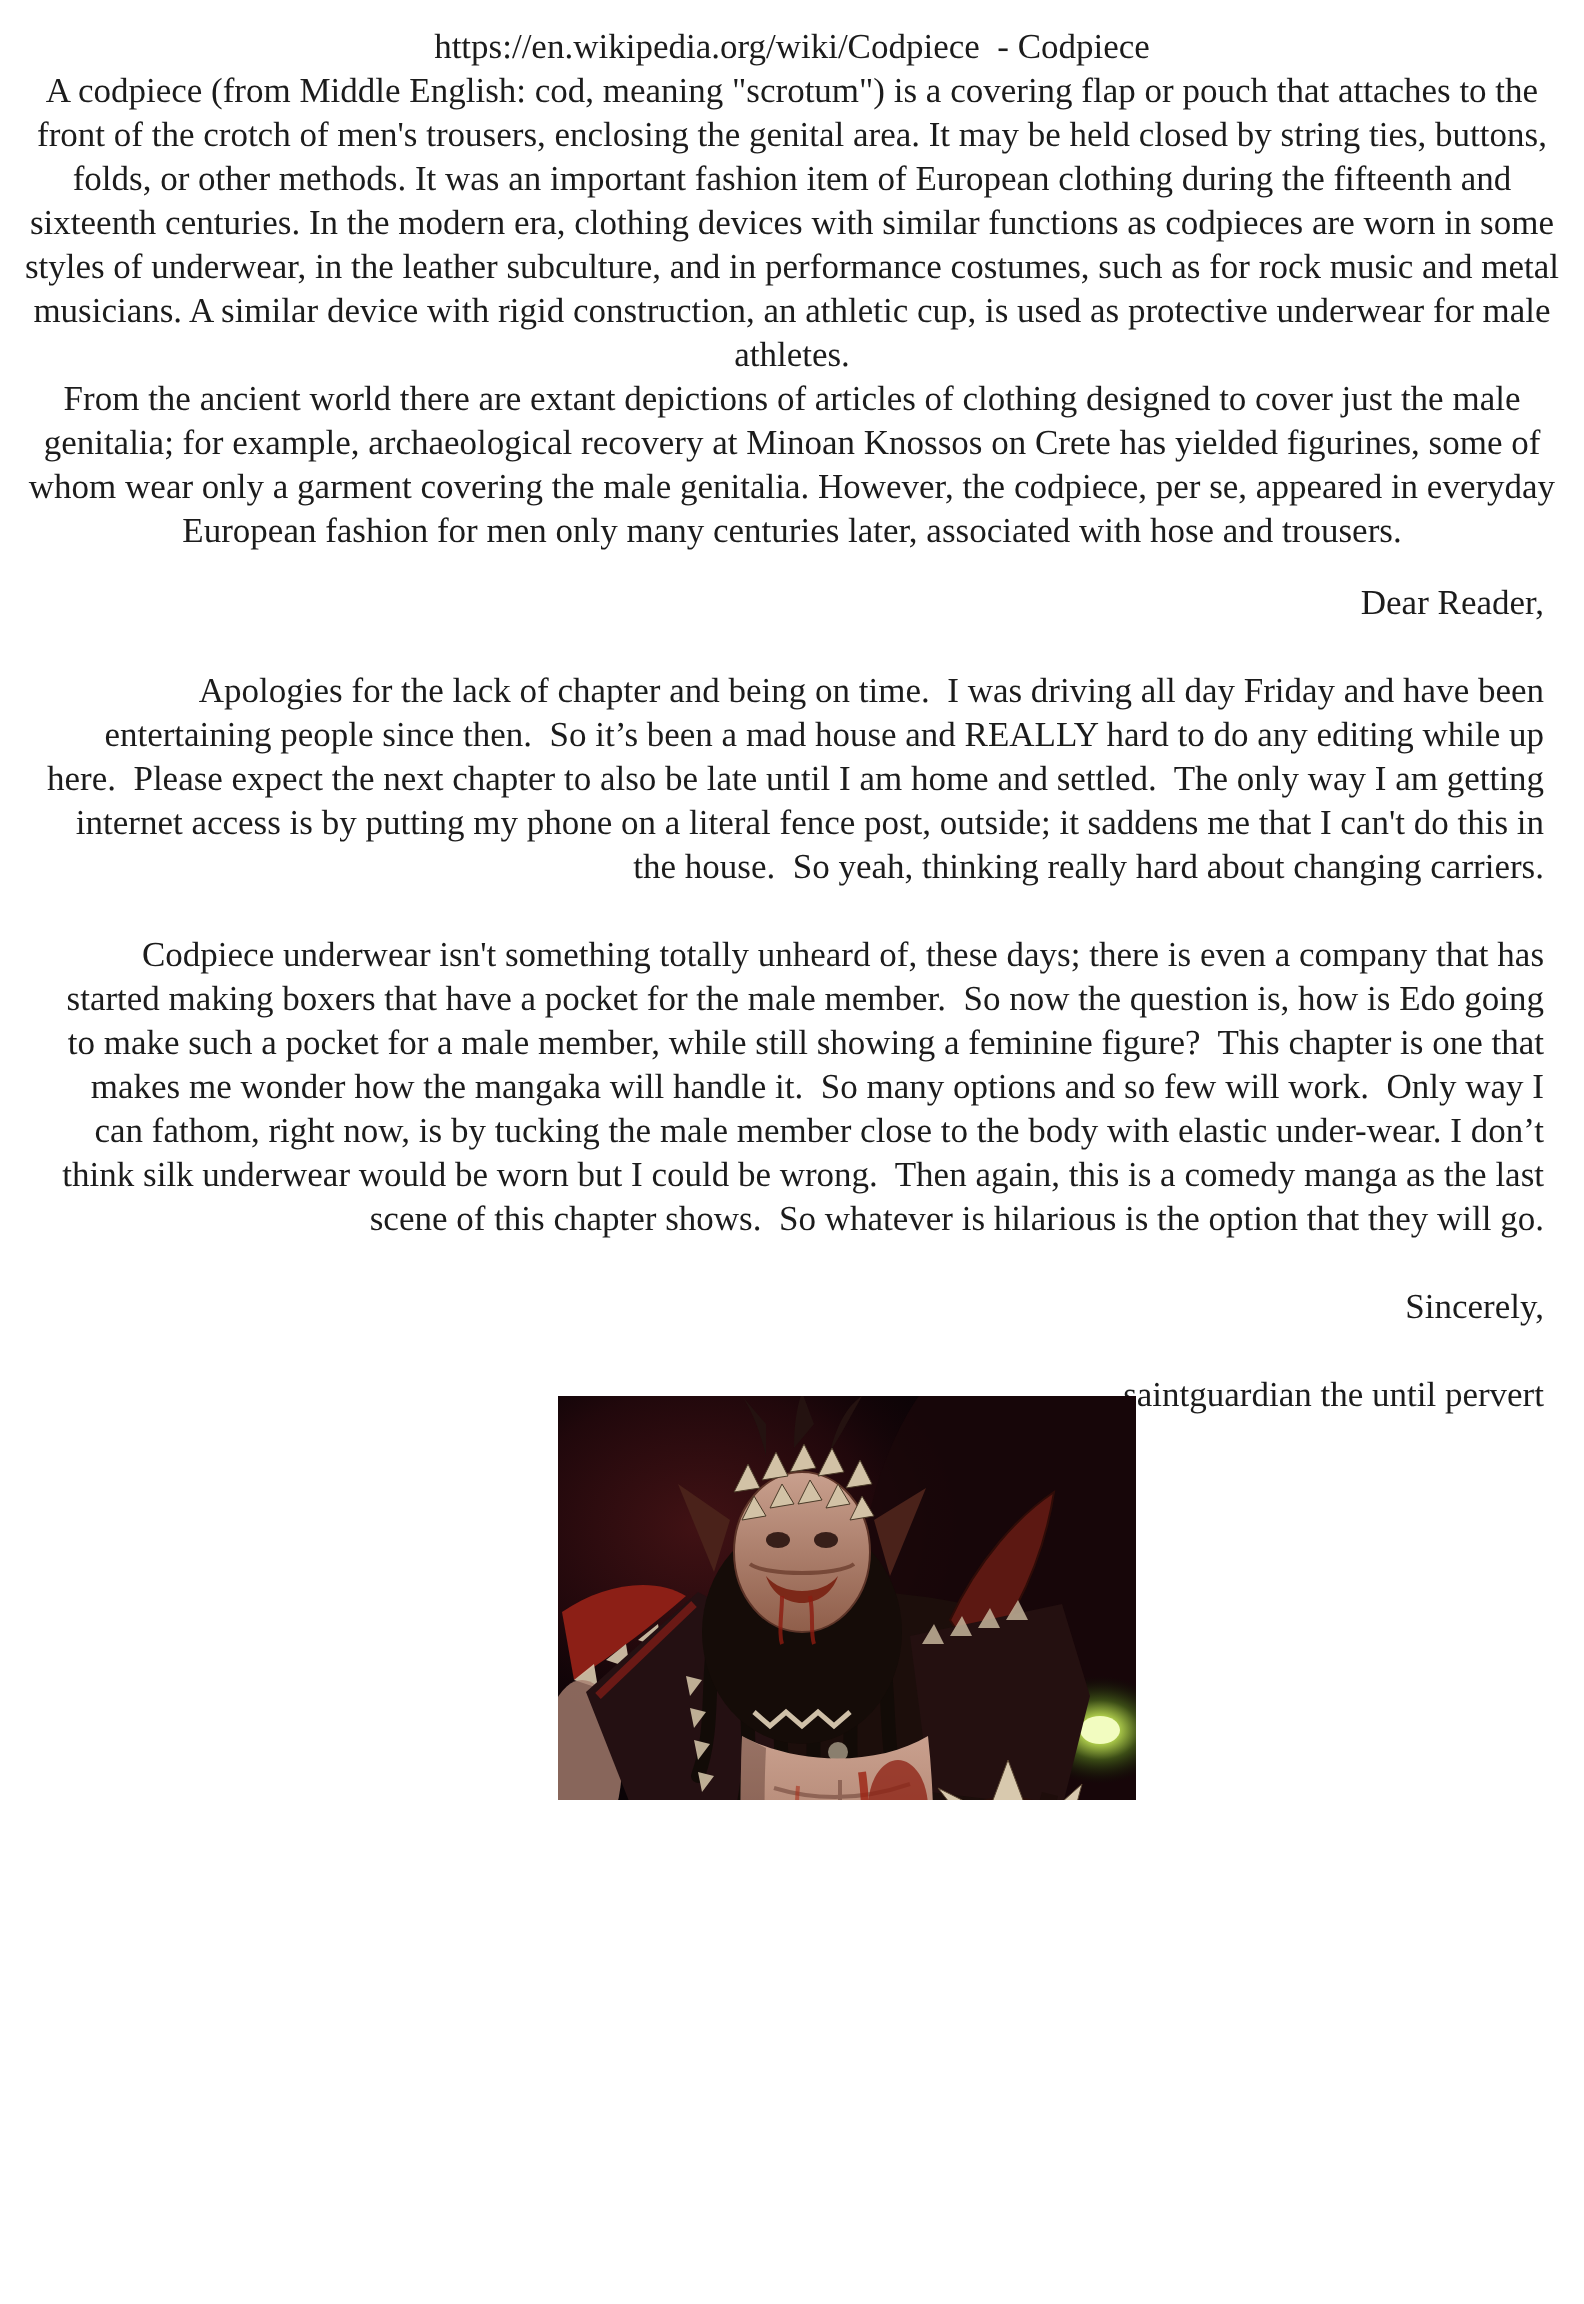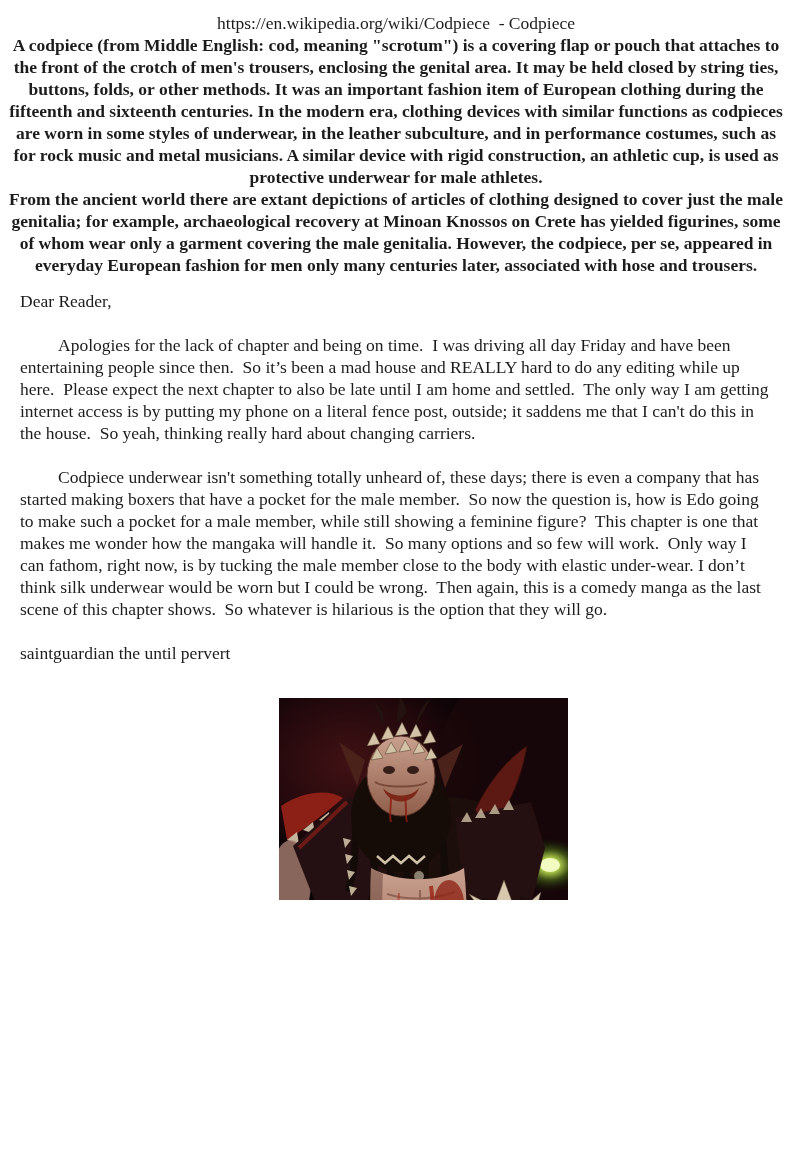--- a/index.html
+++ b/index.html
@@ -16,24 +16,23 @@
     overflow: hidden;
   }
   .pre { white-space: pre-wrap; }
   .doc-title {
     margin: 12px 20px 0 20px;
     text-align: center;
   }
   .intro p {
     margin: 0 8px;
     text-align: center;
-    font-weight: bold;
   }
   .letter { margin: 0 20px; }
-  .letter p { margin: 22px 0 0 0; text-align: left; }
+  .letter p { margin: 22px 0 0 0; text-align: right; }
   .letter p.salutation { margin-top: 14px; }
   .p-indent { text-indent: 38px; }
   .photo-frame {
     position: absolute;
     left: 279px;
     top: 698px;
     width: 289px;
     height: 438px;
     background: #0a0306;
   }
@@ -48,20 +47,21 @@
 
   <div class="intro">
     <p class="pre">A codpiece (from Middle English: cod, meaning "scrotum") is a covering flap or pouch that attaches to the front of the crotch of men's trousers, enclosing the genital area. It may be held closed by string ties, buttons, folds, or other methods. It was an important fashion item of European clothing during the fifteenth and sixteenth centuries. In the modern era, clothing devices with similar functions as codpieces are worn in some styles of underwear, in the leather subculture, and in performance costumes, such as for rock music and metal musicians. A similar device with rigid construction, an athletic cup, is used as protective underwear for male athletes.</p>
     <p class="pre">From the ancient world there are extant depictions of articles of clothing designed to cover just the male genitalia; for example, archaeological recovery at Minoan Knossos on Crete has yielded figurines, some of whom wear only a garment covering the male genitalia. However, the codpiece, per se, appeared in everyday European fashion for men only many centuries later, associated with hose and trousers.</p>
   </div>
 
   <div class="letter">
     <p class="salutation pre">Dear Reader,</p>
     <p class="p-indent pre">Apologies for the lack of chapter and being on time.  I was driving all day Friday and have been entertaining people since then.  So it’s been a mad house and REALLY hard to do any editing while up here.  Please expect the next chapter to also be late until I am home and settled.  The only way I am getting internet access is by putting my phone on a literal fence post, outside; it saddens me that I can't do this in the house.  So yeah, thinking really hard about changing carriers.</p>
     <p class="p-indent pre">Codpiece underwear isn't something totally unheard of, these days; there is even a company that has started making boxers that have a pocket for the male member.  So now the question is, how is Edo going to make such a pocket for a male member, while still showing a feminine figure?  This chapter is one that makes me wonder how the mangaka will handle it.  So many options and so few will work.  Only way I can fathom, right now, is by tucking the male member close to the body with elastic under-wear. I don’t think silk underwear would be worn but I could be wrong.  Then again, this is a comedy manga as the last scene of this chapter shows.  So whatever is hilarious is the option that they will go.</p>
+    <p class="pre">Sincerely,</p>
     <p class="pre">saintguardian the until pervert</p>
   </div>
 
   <div class="photo-frame" role="img" aria-label="Dark concert photo of a shock-rock performer in a horned, spiked monster costume with a bloodied pale torso, fishnet-covered legs and a large spiked golden codpiece, lit by a green stage light">
     <svg viewBox="0 0 289 438" xmlns="http://www.w3.org/2000/svg">
       <defs>
         <radialGradient id="redglow" cx="50%" cy="50%" r="50%">
           <stop offset="0%" stop-color="#58181a"></stop>
           <stop offset="55%" stop-color="#2a0a0e"></stop>
           <stop offset="100%" stop-color="#0a0306" stop-opacity="0"></stop>

